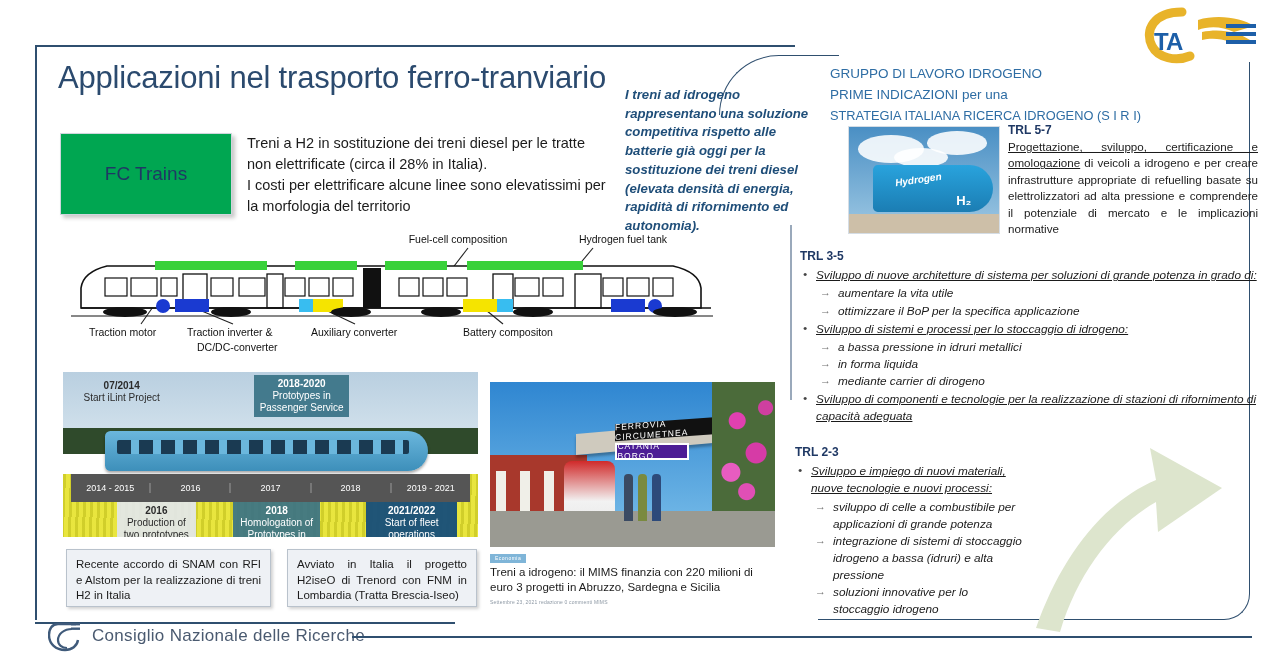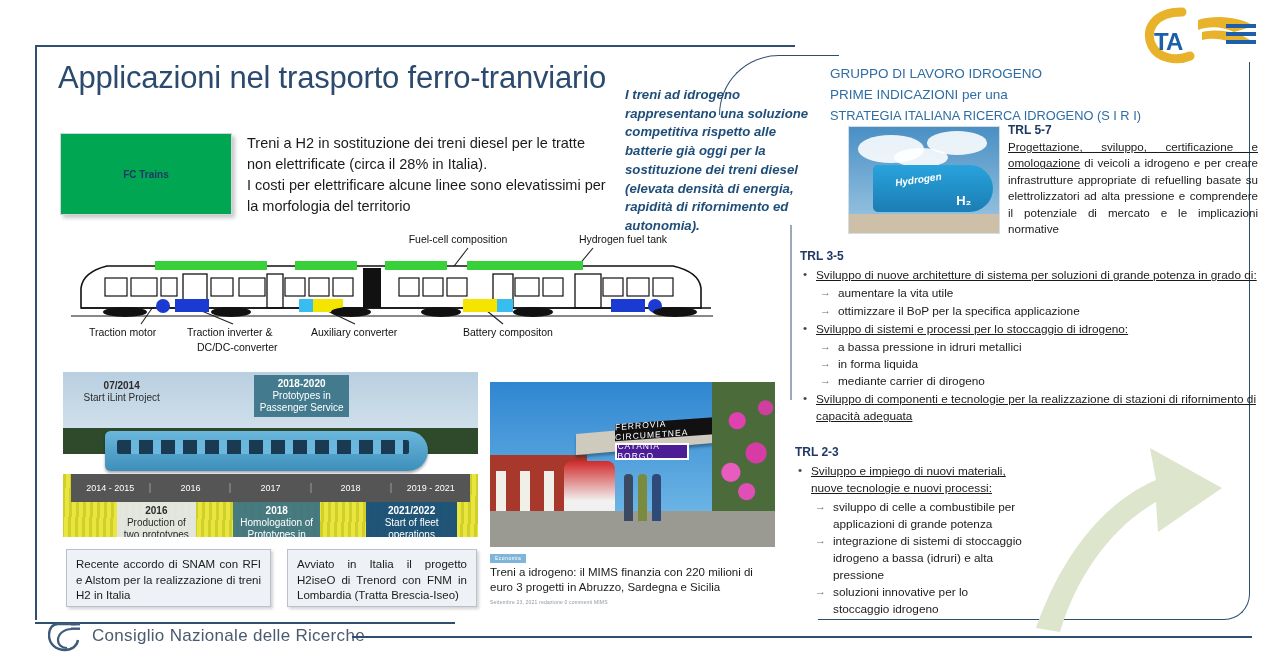--- a/index.html
+++ b/index.html
@@ -48,21 +48,21 @@
     font-family:"Liberation Sans", sans-serif;
   }
 
   
   .fc-box{
     position:absolute; left:60px; top:133px; width:172px; height:82px;
     background:#00a651; border:1px solid #cfd6dd;
     box-shadow:3px 3px 4px rgba(0,0,0,.22);
     display:flex; align-items:center; justify-content:center;
   }
-  .fc-box span{ color:#1f3864; font-size:10px; font-weight:bold; }
+  .fc-box span{ color:#1f3864; font-size:19px; font-weight:normal; }
 
   
   .intro{
     position:absolute; left:247px; top:133px; width:370px;
     font-size:14.5px; color:#1b1b1b; line-height:1.45;
   }
 
   
   .italic-block{
     position:absolute; left:625px; top:86px; width:185px;
@@ -194,21 +194,21 @@
 
   .trl35{
     position:absolute; left:800px; top:248px; width:460px;
     font-size:11.8px; line-height:1.45; color:#1b1b1b;
   }
   .trl23{
     position:absolute; left:795px; top:444px; width:230px;
     font-size:11.8px; line-height:1.45; color:#1b1b1b;
   }
   ul.b1{ list-style:none; margin-top:2px; }
-  ul.b1 > li{ position:relative; padding-left:16px; margin-top:1px; }
+  ul.b1 > li{ position:relative; padding-left:16px; margin-top:1px;font-style:italic; }
   ul.b1 > li::before{ content:"\2022"; position:absolute; left:3px; top:-1px; color:#444; }
   ul.b1 > li > span.u{ text-decoration:underline; }
   ul.b2{ list-style:none; margin:1px 0 1px 0; }
   ul.b2 > li{ position:relative; padding-left:22px; }
   ul.b2 > li::before{ content:"\2192"; position:absolute; left:4px; top:0; color:#6f6f6f; font-size:11px; }
 
   
   .big-arrow{ position:absolute; left:1030px; top:440px; width:215px; height:195px; }
 
   

